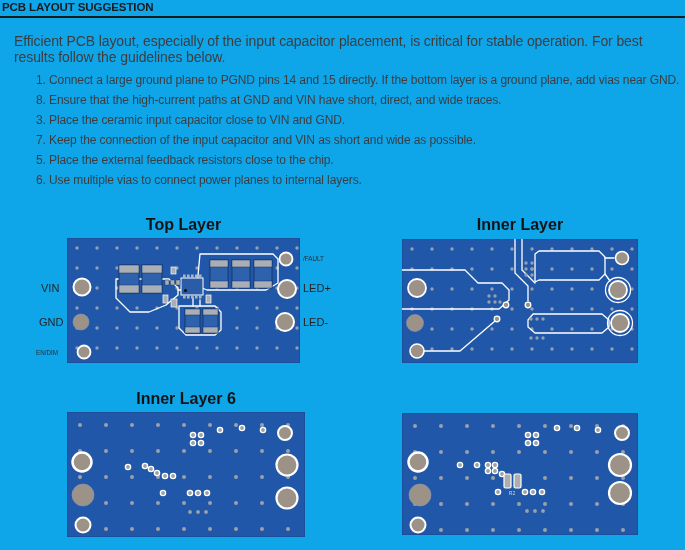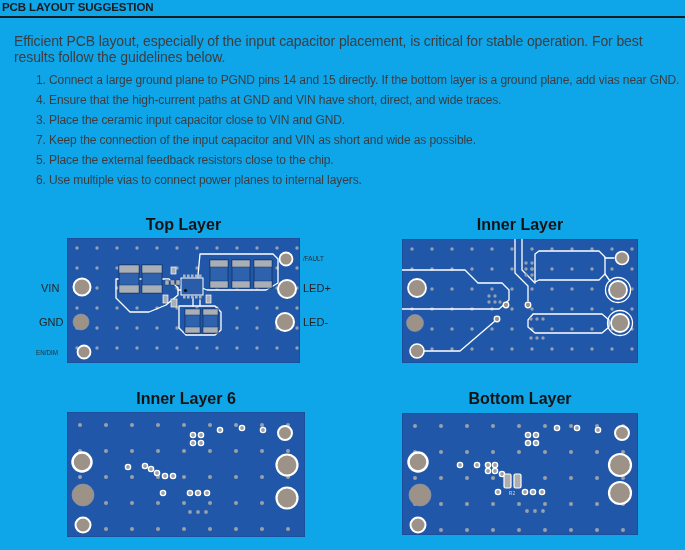--- a/index.html
+++ b/index.html
@@ -32,30 +32,29 @@
 <body>
 
 <div class="page">
 
   <div class="h1">PCB LAYOUT SUGGESTION</div>
   <div class="rule"></div>
 
   <div class="intro">Efficient PCB layout, especially of the input capacitor placement, is critical for stable operation. For best results follow the guidelines below.</div>
 
   <div class="guide g0">1. Connect a large ground plane to PGND pins 14 and 15 directly. If the bottom layer is a ground plane, add vias near GND.</div>
-  <div class="guide g1">4. Ensure that the high-current paths at GND and VIN have short, direct, and wide traces.</div>
+  <div class="guide g1">8. Ensure that the high-current paths at GND and VIN have short, direct, and wide traces.</div>
   <div class="guide g2">3. Place the ceramic input capacitor close to VIN and GND.</div>
   <div class="guide g3">7. Keep the connection of the input capacitor and VIN as short and wide as possible.</div>
   <div class="guide g4">5. Place the external feedback resistors close to the chip.</div>
   <div class="guide g5">6. Use multiple vias to connect power planes to internal layers.</div>
 
   <div class="fig-title ft0">Top Layer</div>
   <div class="fig-title ft1">Inner Layer</div>
   <div class="fig-title ft2">Inner Layer 6</div>
-  <div class="fig-title ft3">Bottom Layer</div>
 
   <div class="pin-label lab-vin">VIN</div>
   <div class="pin-label lab-gnd">GND</div>
   <div class="pin-label sm lab-endim">EN/DIM</div>
   <div class="pin-label sm lab-fault">/FAULT</div>
   <div class="pin-label lab-ledp">LED+</div>
   <div class="pin-label lab-ledm">LED-</div>
 
   <svg class="board b0" width="233" height="125" viewBox="0 0 233 125">
     <defs>

